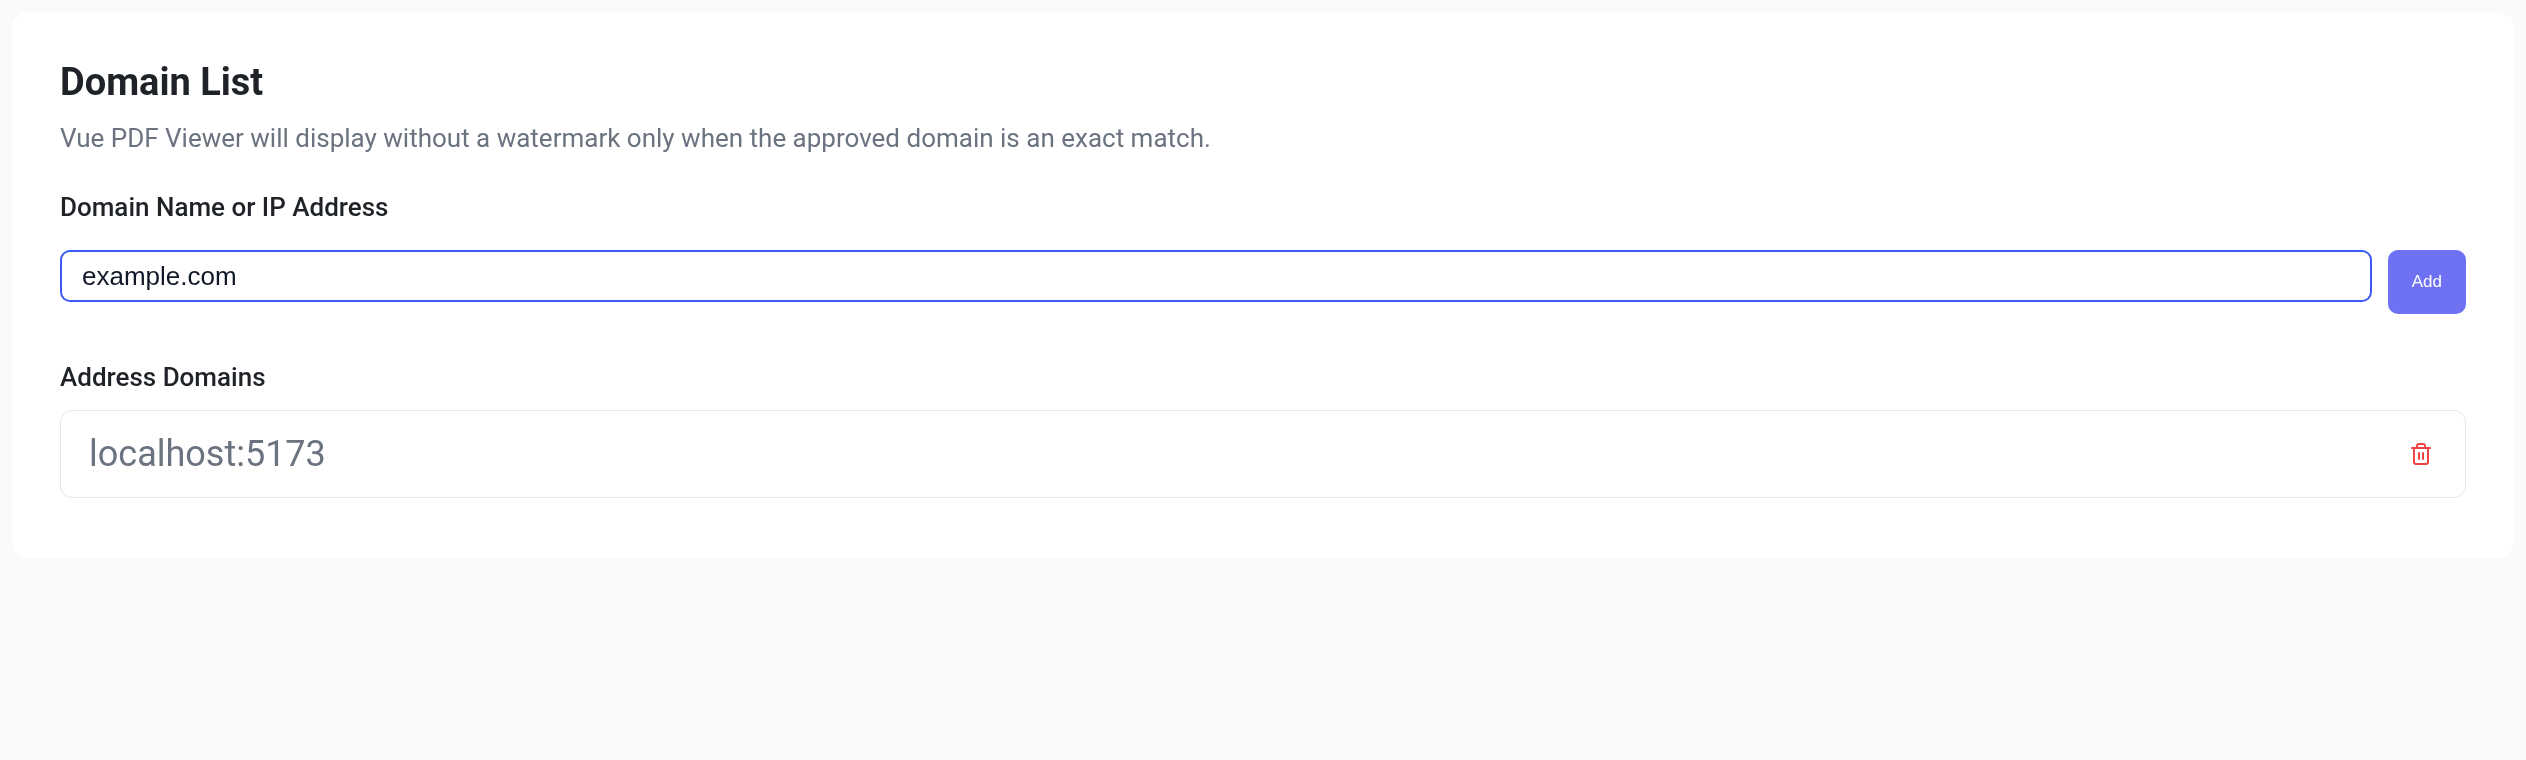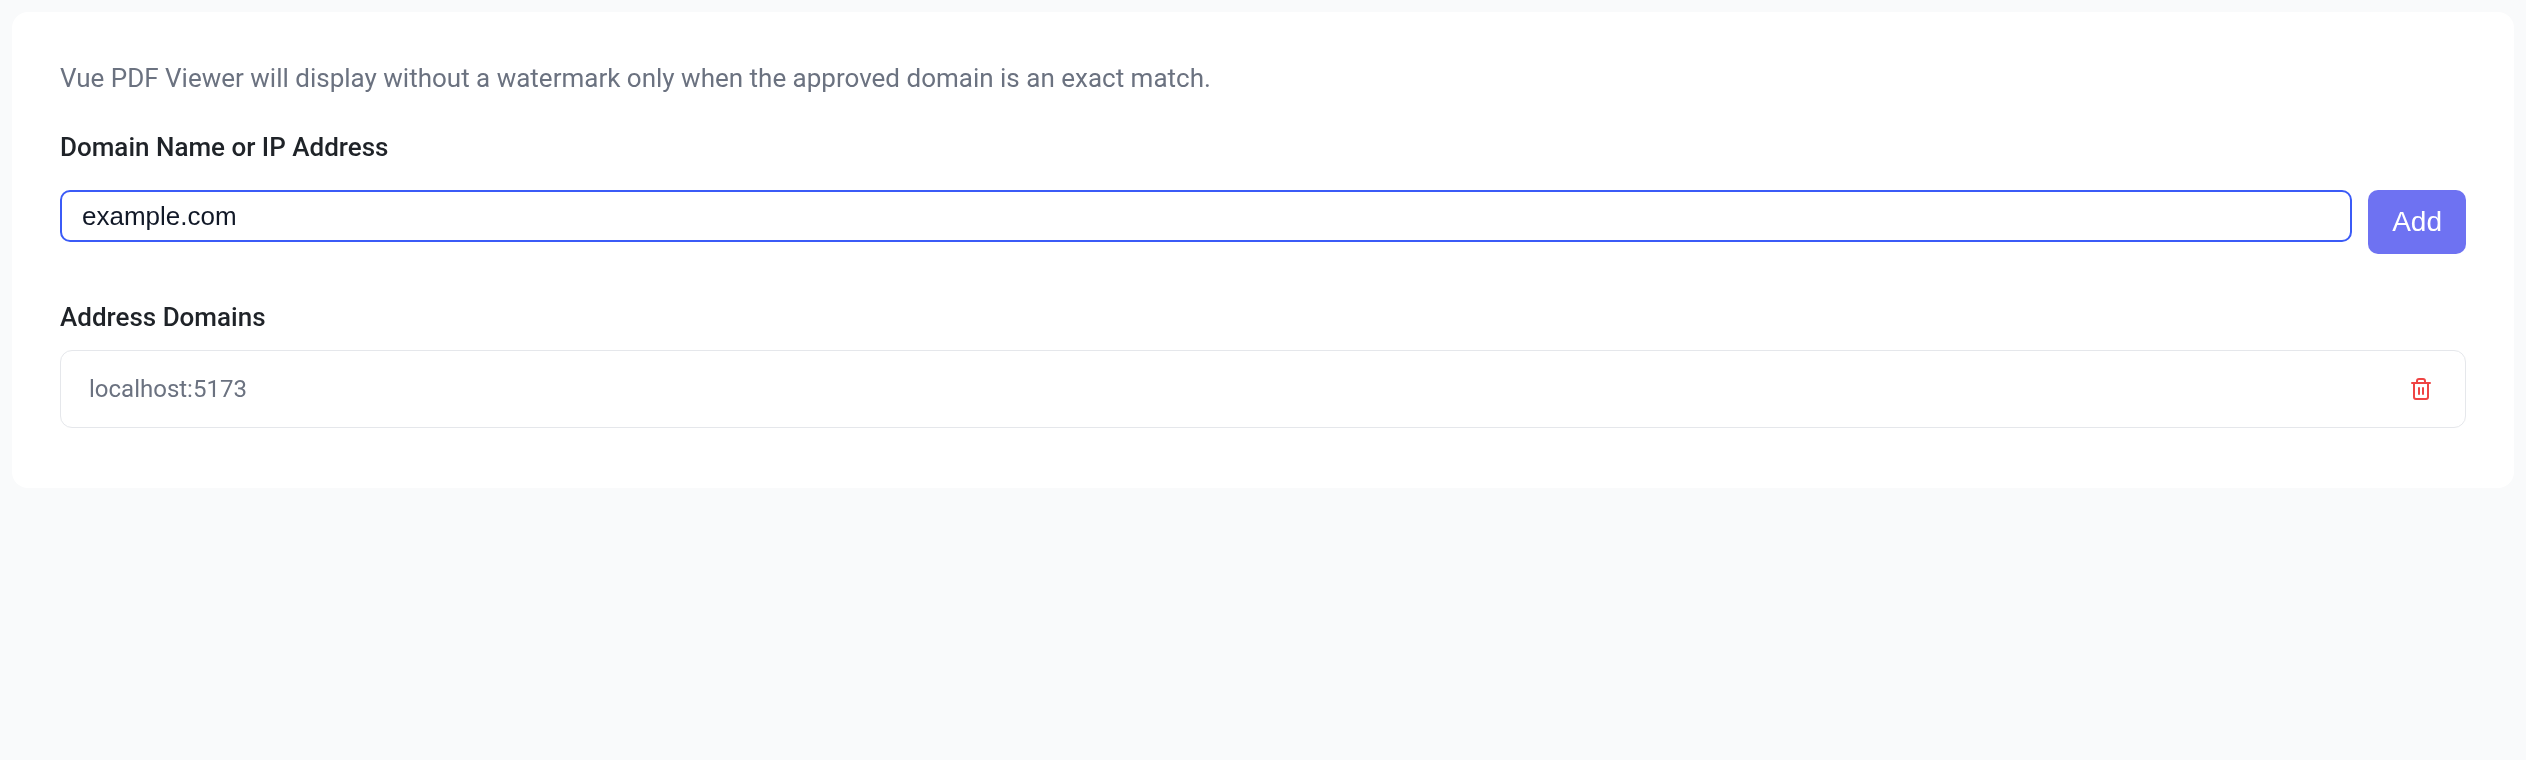--- a/index.html
+++ b/index.html
@@ -56,21 +56,21 @@
     }
     .domain-input::placeholder {
       color: #111827;
     }
     .add-button {
       background: #6e72f2;
       color: #ffffff;
       border: none;
       border-radius: 10px;
       padding: 0 24px;
-      font-size: 28px;
+      font-size: 17px;
       font-weight: 500;
       cursor: pointer;
       height: 64px;
     }
     .section-label {
       font-size: 26px;
       font-weight: 500;
       color: #1f2328;
       margin-bottom: 18px;
     }
@@ -81,21 +81,21 @@
     }
     .domain-item {
       display: flex;
       align-items: center;
       justify-content: space-between;
       border: 1px solid #e5e7eb;
       border-radius: 12px;
       padding: 22px 28px;
     }
     .domain-text {
-      font-size: 24px;
+      font-size: 36px;
       color: #6b7280;
     }
     .delete-button {
       background: transparent;
       border: none;
       cursor: pointer;
       padding: 4px;
       display: flex;
       align-items: center;
       justify-content: center;
@@ -105,20 +105,21 @@
       height: 24px;
       stroke: #ef4444;
       fill: none;
       stroke-width: 2;
     }
   </style>
 </head>
 <body>
 
 <div class="card">
+  <h1 class="title">Domain List</h1>
   <p class="subtitle">Vue PDF Viewer will display without a watermark only when the approved domain is an exact match.</p>
 
   <div class="field-label">Domain Name or IP Address</div>
   <div class="input-row">
     <input type="text" class="domain-input" placeholder="example.com" style="">
     <button class="add-button">Add</button>
   </div>
 
   <div class="section-label">Address Domains</div>
   <div class="domain-list">

